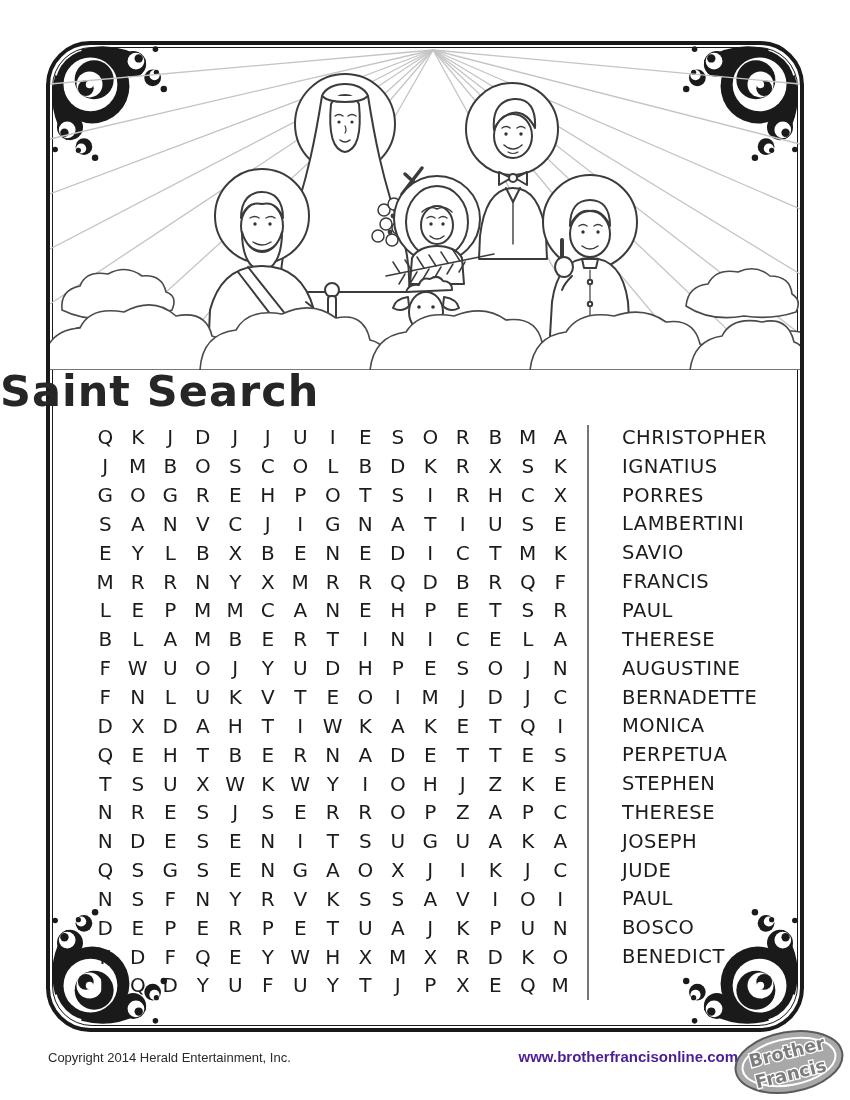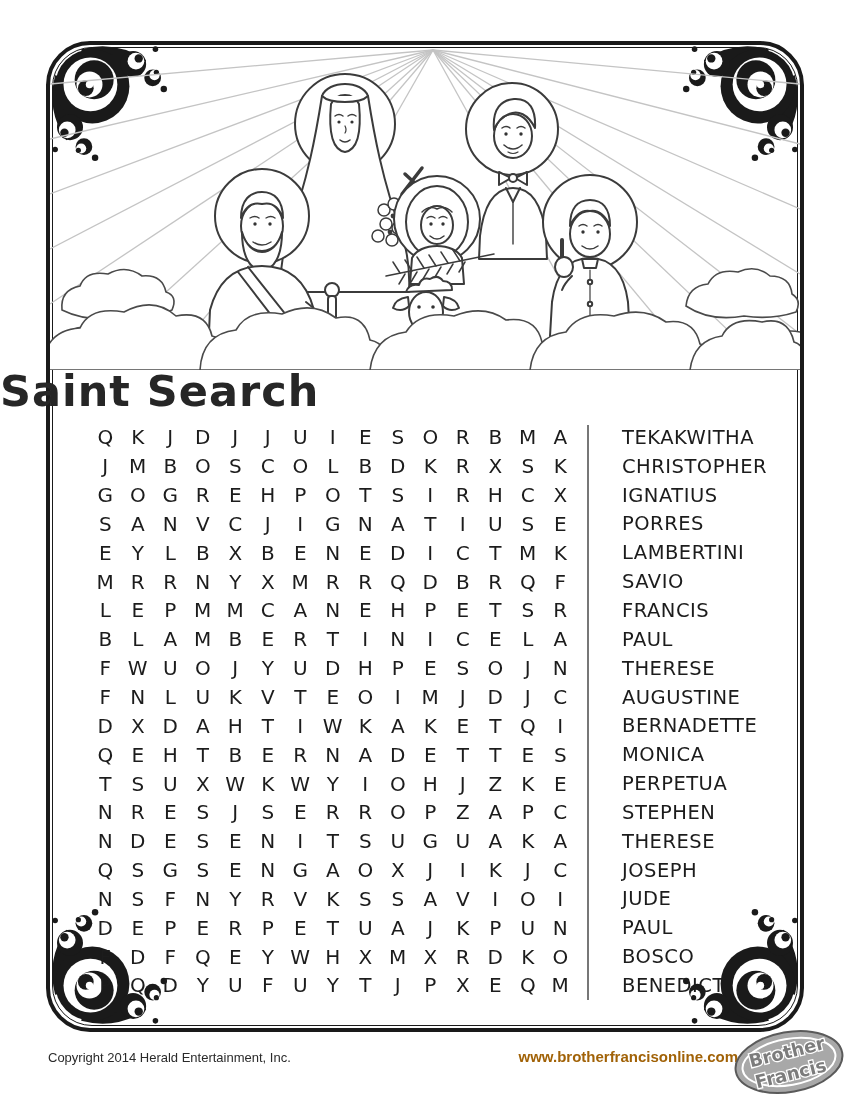--- a/index.html
+++ b/index.html
@@ -29,21 +29,21 @@
         font-size:20px;color:#1c1c1c;}
 
   .divider{position:absolute;left:587px;top:425px;width:2px;height:575px;background:#777;}
 
   .word-list{position:absolute;left:622px;top:423px;margin:0;padding:0;list-style:none;}
   .word-list li{height:28.85px;display:flex;align-items:center;
         font-size:19.5px;letter-spacing:.5px;color:#1c1c1c;}
 
   .copyright{position:absolute;left:48px;top:1050px;font-size:13px;color:#2a2a2a;
         font-family:"Liberation Sans",sans-serif;}
-  .website{position:absolute;right:112px;top:1048px;font-size:15px;font-weight:bold;color:#a16207;
+  .website{position:absolute;right:112px;top:1048px;font-size:15px;font-weight:bold;color:#4c1d95;
         font-family:"Liberation Sans",sans-serif;}
   .logo{position:absolute;left:733px;top:1030px;width:112px;height:64px;transform:rotate(-10deg);}
 </style>
 </head>
 <body>
 
 <div class="page">
 
   <svg width="0" height="0" style="position:absolute" aria-hidden="true">
     <defs>
@@ -567,21 +567,20 @@
       <div class="cell">P</div>
       <div class="cell">X</div>
       <div class="cell">E</div>
       <div class="cell">Q</div>
       <div class="cell">M</div>
     </div>
 
   <div class="divider"></div>
 
   <ul class="word-list">
-      <li>TEKAKWITHA</li>
       <li>CHRISTOPHER</li>
       <li>IGNATIUS</li>
       <li>PORRES</li>
       <li>LAMBERTINI</li>
       <li>SAVIO</li>
       <li>FRANCIS</li>
       <li>PAUL</li>
       <li>THERESE</li>
       <li>AUGUSTINE</li>
       <li>BERNADETTE</li>

